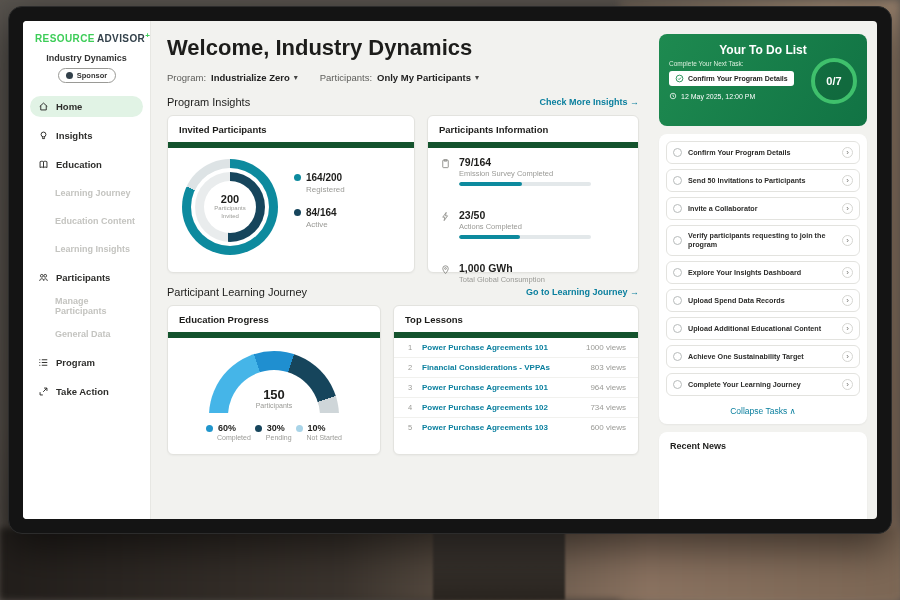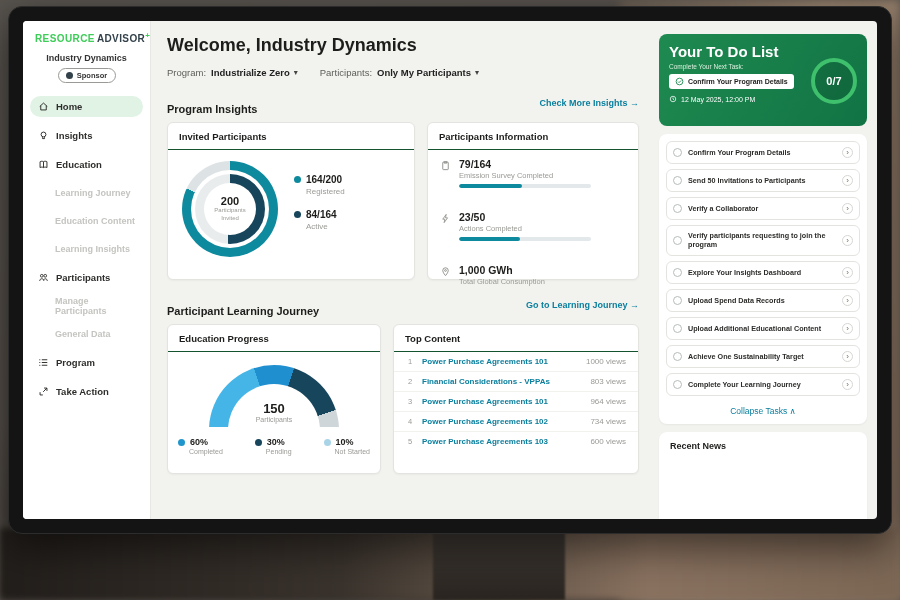--- a/index.html
+++ b/index.html
@@ -36,31 +36,31 @@
   .badge-dot { width:7px; height:7px; border-radius:50%; background:#33414b; }
   .nav { display:flex; flex-direction:column; gap:8px; margin-top:13px; }
   .nav-item { display:flex; align-items:center; gap:7px; height:21px; padding:0 8px 0 15px;
     font-size:9.5px; font-weight:700; color:#2e2e2c; cursor:pointer; }
   .nav-item .nav-icon { width:11px; height:11px; display:inline-flex; color:#2e2e2c; flex-shrink:0; }
   .nav-item.sub { padding-left:32px; font-size:9px; font-weight:600; color:#c4c4c0; height:20px; }
   .nav-item.active { background:#e1f3e5; border-radius:12px; margin:0 7px; padding-left:8px; }
 
   
   .main { flex:1; padding:14px 14px 0 16px; min-width:0; }
-  .welcome { font-size:18px; font-weight:700; color:#1d1d1b; }
+  .welcome { font-size:22px; font-weight:700; color:#1d1d1b; }
   .filters { display:flex; align-items:center; gap:22px; margin-top:11px; font-size:9.5px; color:#5d5d5a; }
   .filter { display:flex; align-items:center; gap:5px; }
   .filter-value { font-weight:700; color:#222; cursor:pointer; display:flex; align-items:center; gap:4px; }
   .caret { font-size:8px; color:#444; }
   .section-head { display:flex; justify-content:space-between; align-items:center; margin-top:13px; }
-  .section-title { font-size:11px; font-weight:700; color:#1d1d1b;margin-top:12px; }
+  .section-title { font-size:11px; font-weight:400; color:#1d1d1b; }
   .section-link { font-size:9px; font-weight:700; color:#0a7f9e; cursor:pointer; }
   .cards-row { display:flex; gap:12px; margin-top:7px; }
   .card { background:#fff; border:1px solid #e3e3df; border-radius:6px; box-shadow:0 1px 2px rgba(0,0,0,.04); }
-  .card-title { padding:8px 11px 7px; font-size:9.5px; font-weight:700; color:#1d1d1b; border-bottom:1px solid #14532d; }
+  .card-title { padding:8px 11px 7px; font-size:9.5px; font-weight:700; color:#1d1d1b; border-bottom:6px solid #14532d; }
 
   
   .card-invited { width:248px; height:158px; }
   .invited-body { display:flex; align-items:center; padding:11px 10px 0 14px; }
   .donut { position:relative; width:96px; height:96px; border-radius:50%; }
   .donut-hole1 { position:absolute; inset:9px; border-radius:50%; background:#fff; }
   .donut-inner { position:absolute; inset:13px; border-radius:50%; }
   .donut-hole2 { position:absolute; inset:9px; border-radius:50%; background:#fff; }
   .donut-center { position:absolute; inset:0; display:flex; flex-direction:column; align-items:center; justify-content:center; text-align:center; }
   .donut-value { font-size:11px; font-weight:700; color:#1d1d1b; }
@@ -82,38 +82,38 @@
   .bar-fill { height:100%; border-radius:2px; background:#0d8a9e; }
 
   
   .card-edu { width:214px; height:150px; }
   .gauge-wrap { position:relative; width:130px; height:62px; margin:13px auto 0; overflow:hidden; }
   .gauge { width:130px; height:130px; border-radius:50%; }
   .gauge-hole { position:absolute; left:19px; top:19px; width:92px; height:92px; border-radius:50%; background:#fff; }
   .gauge-center { position:relative; text-align:center; margin-top:-26px; }
   .gauge-value { font-size:13px; font-weight:700; color:#1d1d1b; }
   .gauge-label { font-size:7px; color:#9a9a96; }
-  .g-legend { display:flex; justify-content:center; gap:32px; margin-top:14px; }
+  .g-legend { display:flex; justify-content:center; gap:4px; margin-top:14px; }
   .g-pct { font-size:9px; font-weight:700; color:#1d1d1b; }
   .g-label { font-size:7px; color:#9a9a96; margin:1px 0 0 11px; }
 
   
   .card-lessons { flex:1; height:150px; }
   .lesson-row { display:flex; align-items:center; gap:8px; padding:5px 12px; border-bottom:1px solid #f1f1ee; }
   .lesson-row:last-child { border-bottom:none; }
   .lesson-rank { font-size:7.5px; color:#9a9a96; width:8px; text-align:center; }
   .lesson-title { flex:1; font-size:8px; font-weight:700; color:#0a7f9e; cursor:pointer; white-space:nowrap; overflow:hidden; text-overflow:ellipsis; }
   .lesson-views { font-size:8px; color:#9a9a96; }
 
   
   .rightpanel { width:224px; flex-shrink:0; padding:13px 10px 0 6px; display:flex; flex-direction:column; }
   .todo-card { position:relative; border-radius:8px; padding:9px 10px;
     background:linear-gradient(120deg,#1e8a50 0%,#14754286 60%,#0f6b3c 100%); background:linear-gradient(120deg,#1e8a50 0%,#117344 100%);
     color:#fff; height:92px; }
-  .todo-title { font-size:15px; font-weight:700; }
+  .todo-title { font-size:12px; font-weight:700;text-align:center; }
   .todo-sub { font-size:6.5px; color:#d9efdd; margin-top:3px; }
   .todo-pill { display:inline-flex; align-items:center; gap:4px; background:#fff; border-radius:3px;
     padding:3px 6px; margin-top:4px; font-size:7px; font-weight:700; color:#1d1d1b; max-width:140px; }
   .todo-pill .pill-check { width:9px; height:9px; color:#1e8a50; flex-shrink:0; }
   .todo-due { display:flex; align-items:center; gap:4px; font-size:7px; margin-top:5px; color:#fff; }
   .todo-due .clock { width:8px; height:8px; }
   .todo-ring { position:absolute; right:10px; top:24px; width:46px; height:46px; border-radius:50%;
     border:4.5px solid #3fc06c; background:rgba(0,0,0,.10); display:flex; align-items:center; justify-content:center;
     font-size:11px; font-weight:700; color:#fff; }
   .tasks-card { background:#fff; border-radius:8px; margin-top:8px; padding:7px 7px 2px; box-shadow:0 1px 2px rgba(0,0,0,.05); }
@@ -364,21 +364,21 @@
             <div class="leg-top">
                   <span class="dot" style="background: rgb(169, 212, 232);"></span>
                   <span class="g-pct">10%</span>
                 </div>
             <div class="g-label">Not Started</div>
           </div>
         </div>
       </div>
 
       <div class="card card-lessons">
-        <div class="card-title">Top Content</div>
+        <div class="card-title">Top Lessons</div>
         <div class="lesson-row">
           <span class="lesson-rank">1</span>
           <span class="lesson-title">Power Purchase Agreements 101</span>
           <span class="lesson-views">1000 views</span>
         </div>
         <div class="lesson-row">
           <span class="lesson-rank">2</span>
           <span class="lesson-title">Financial Considerations - VPPAs</span>
           <span class="lesson-views">803 views</span>
         </div>
@@ -434,21 +434,21 @@
         <span class="task-label">Confirm Your Program Details</span>
         <span class="task-go">›</span>
       </div>
       <div class="task">
         <span class="task-check"></span>
         <span class="task-label">Send 50 Invitations to Participants</span>
         <span class="task-go">›</span>
       </div>
       <div class="task">
         <span class="task-check"></span>
-        <span class="task-label">Verify a Collaborator</span>
+        <span class="task-label">Invite a Collaborator</span>
         <span class="task-go">›</span>
       </div>
       <div class="task">
         <span class="task-check"></span>
         <span class="task-label">Verify participants requesting to join the program</span>
         <span class="task-go">›</span>
       </div>
       <div class="task">
         <span class="task-check"></span>
         <span class="task-label">Explore Your Insights Dashboard</span>

